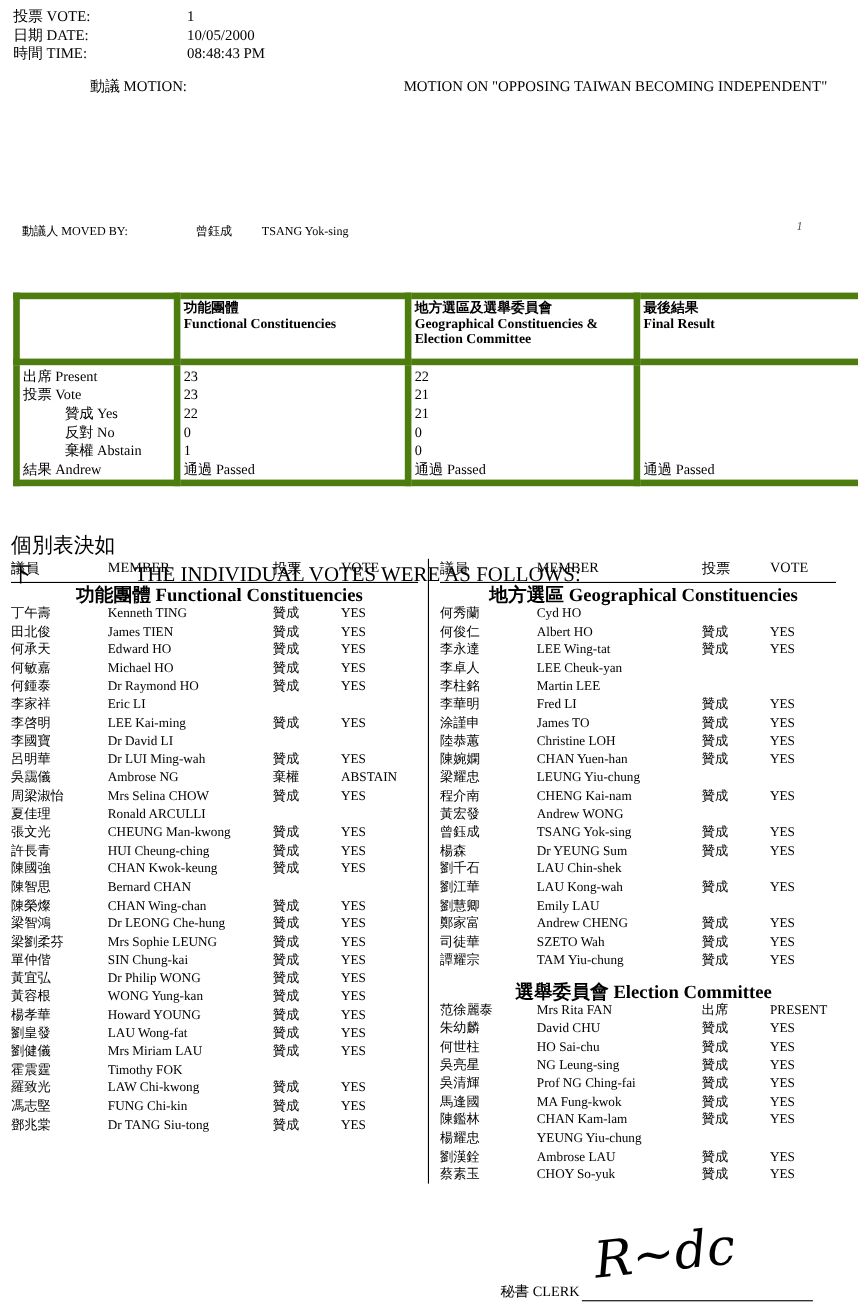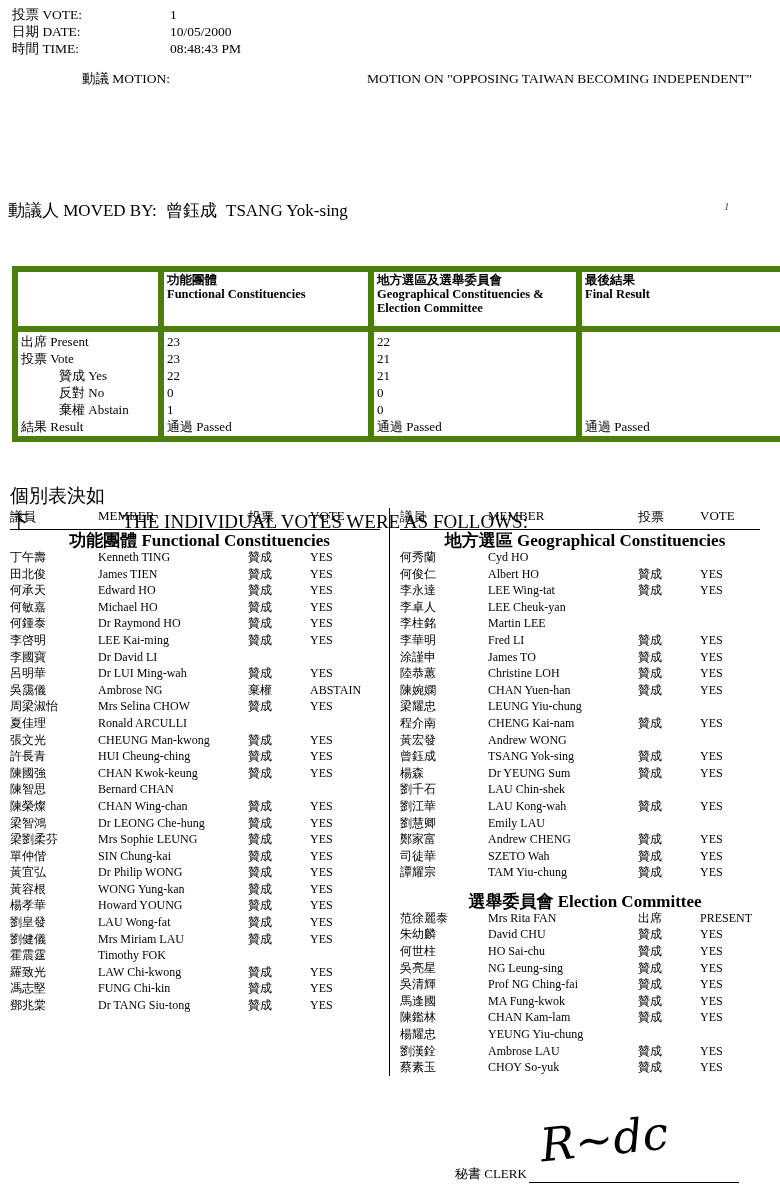--- a/index.html
+++ b/index.html
@@ -57,24 +57,24 @@
     flex: 0 0 158px;
   }
   .motion-text {
     flex: 1 1 auto;
   }
   .motion-text .ln1 { display: block; }
   .motion-text .ln2 { display: block; }
 
   .movedby {
     position: absolute;
-    left: 8px;
+    left: 20px;
     top: 202px;
     display: flex;
-    font-size: 17px;
+    font-size: 11px;
     line-height: 18px;
     align-items: center;
   }
   .movedby-label { width: 158px; flex: 0 0 158px; }
   .movedby-cn { width: 60px; flex: 0 0 60px; }
   .movedby-en { flex: 1 1 auto; }
 
   .scrawl {
     position: absolute;
     left: 724px;
@@ -253,21 +253,21 @@
       </tr>
     </thead>
     <tbody>
       <tr>
         <td class="col-lbl">
           <div class="sum-lbl">出席 Present</div>
           <div class="sum-lbl">投票 Vote</div>
           <div class="sum-lbl indent1">贊成 Yes</div>
           <div class="sum-lbl indent1">反對 No</div>
           <div class="sum-lbl indent1">棄權 Abstain</div>
-          <div class="sum-lbl">結果 Result</div>
+          <div class="sum-lbl">結果 Andrew</div>
         </td>
         <td class="col-fc cellstack">
           <div class="sum-val">23</div>
           <div class="sum-val">23</div>
           <div class="sum-val">22</div>
           <div class="sum-val">0</div>
           <div class="sum-val">1</div>
           <div class="sum-val">通過 Passed</div>
         </td>
         <td class="col-gc cellstack">
@@ -332,20 +332,26 @@
           <span class="c3">贊成</span>
           <span class="c4">YES</span>
         </div>
       <div class="row">
           <span class="c1">何鍾泰</span>
           <span class="c2">Dr Raymond HO</span>
           <span class="c3">贊成</span>
           <span class="c4">YES</span>
         </div>
       <div class="row">
+          <span class="c1">李家祥</span>
+          <span class="c2">Eric LI</span>
+          <span class="c3"></span>
+          <span class="c4"></span>
+        </div>
+      <div class="row">
           <span class="c1">李啓明</span>
           <span class="c2">LEE Kai-ming</span>
           <span class="c3">贊成</span>
           <span class="c4">YES</span>
         </div>
       <div class="row">
           <span class="c1">李國寶</span>
           <span class="c2">Dr David LI</span>
           <span class="c3"></span>
           <span class="c4"></span>

